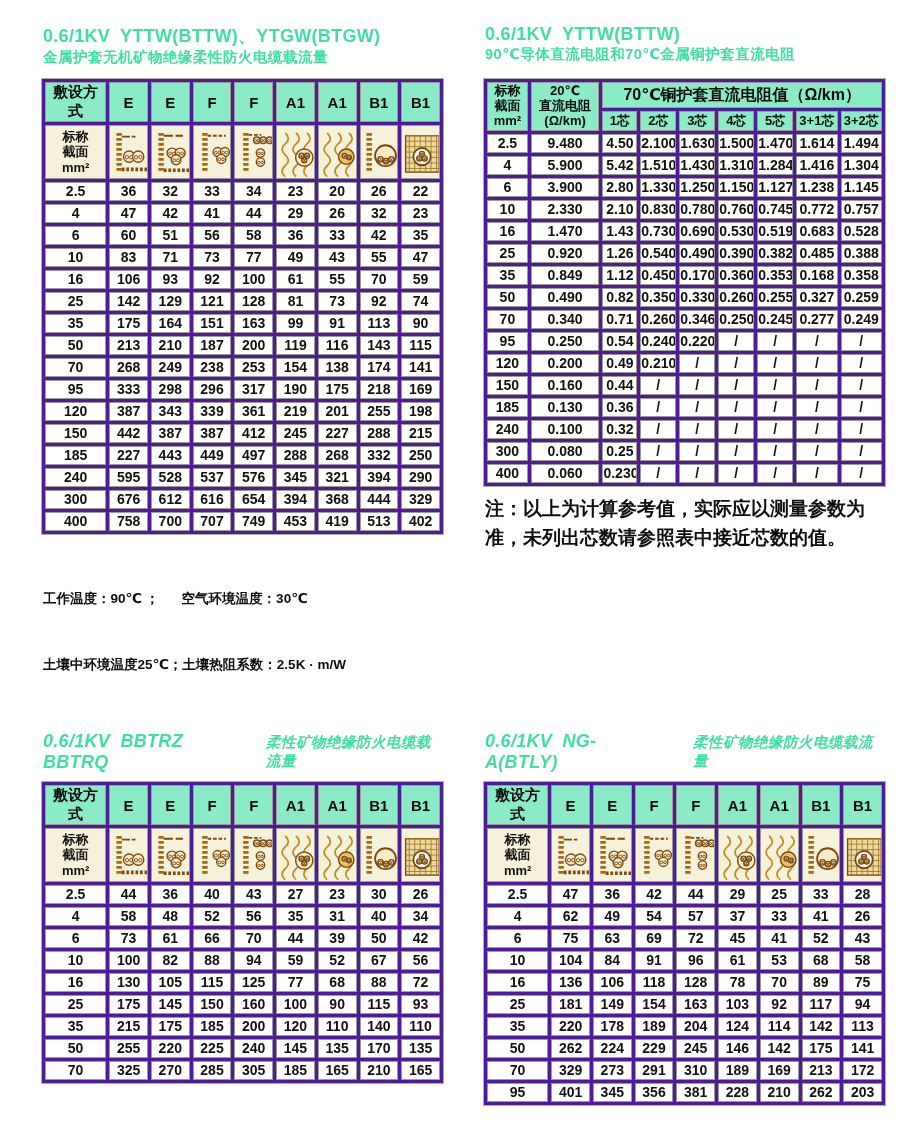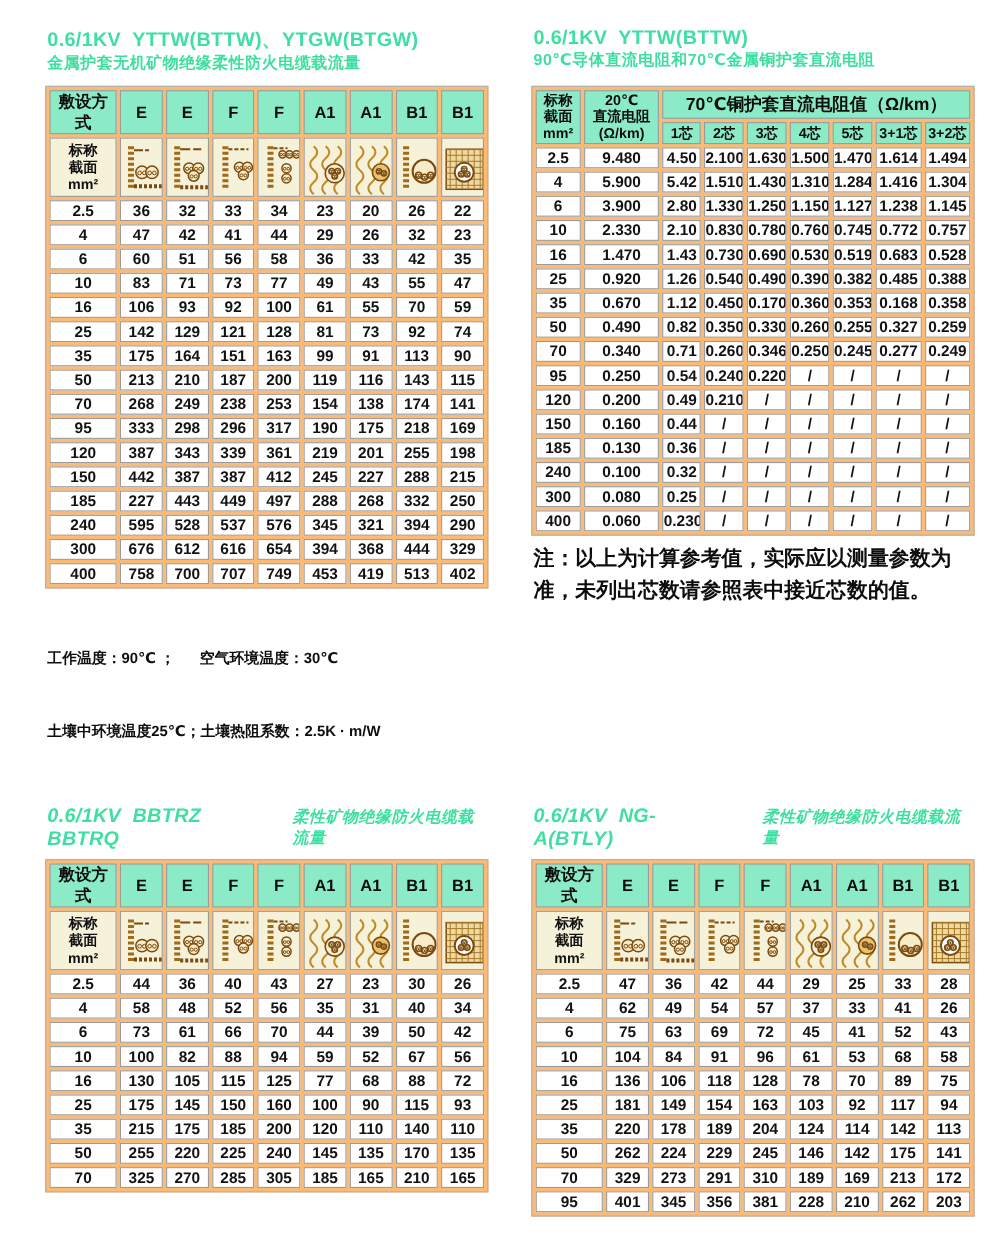--- a/index.html
+++ b/index.html
@@ -23,21 +23,21 @@
 
   .sec-head { margin:12px 0 8px 2px; min-height:46px; }
   .sec-head-inline { margin:10px 0 8px 2px; display:flex; align-items:baseline; gap:26px;font-style:italic; }
   .sec-title { color:#3fdfa1; font-size:18px; font-weight:800; word-spacing:5px; letter-spacing:0.3px; }
   .sec-sub { color:#3fdfa1; font-size:14.5px; font-weight:800; letter-spacing:0.5px; }
 
   
   table {
     width:100%; table-layout:fixed;
     border-collapse:separate; border-spacing:3px;
-    background:#fdba74; border:1px solid #b0b0b0;
+    background:#4c1d95; border:1px solid #b0b0b0;
   }
   th, td { border:1px solid #9b9b9b; text-align:center; vertical-align:middle; overflow:hidden; }
   .g  { background:#8bebc7; font-size:15px; font-weight:800; height:22px; color:#0d0d0d; }
   .g2 { background:#8bebc7; font-weight:800; color:#0d0d0d; }
   .cream { background:#f6f1d9; }
   .size-h { font-size:13px; font-weight:800; line-height:1.18; }
   .icon-cell { height:54px; padding:0; }
   .icon-cell svg { display:block; margin:1px auto 0 auto; }
   tbody td { background:#ffffff; font-weight:700; font-size:14px; height:17px; line-height:17px; }
   .cap-table th:first-child, .cap-table td:first-child { width:16.5%; }
@@ -498,21 +498,21 @@
               <td>1.26</td>
               <td>0.540</td>
               <td>0.490</td>
               <td>0.390</td>
               <td>0.382</td>
               <td>0.485</td>
               <td>0.388</td>
             </tr>
             <tr>
               <td>35</td>
-              <td>0.670</td>
+              <td>0.849</td>
               <td>1.12</td>
               <td>0.450</td>
               <td>0.170</td>
               <td>0.360</td>
               <td>0.353</td>
               <td>0.168</td>
               <td>0.358</td>
             </tr>
             <tr>
               <td>50</td>

